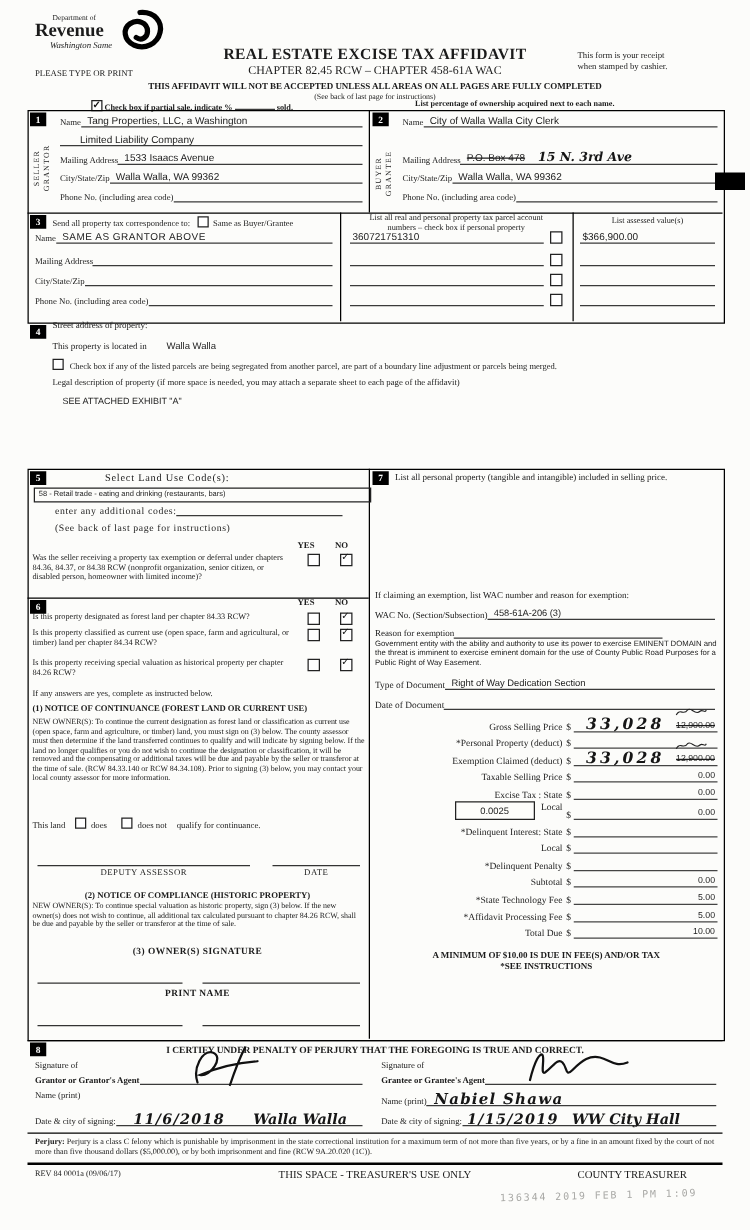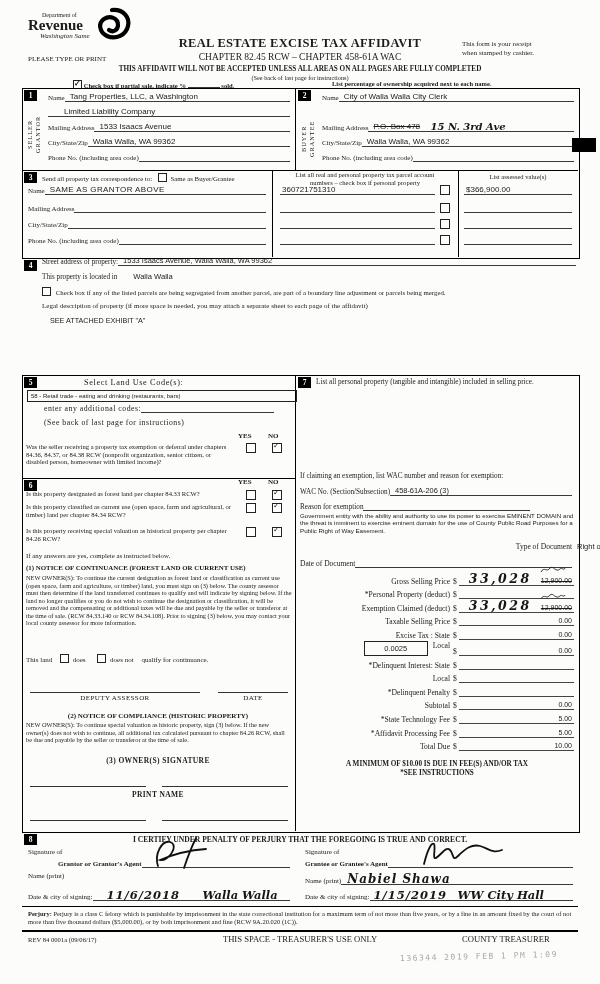--- a/index.html
+++ b/index.html
@@ -206,23 +206,20 @@
   <div class="r flexrow" style="left:464px;top:219px;width:108px;">
       <span class="fill"></span>
     </div>
   <div class="r flexrow" style="left:464px;top:235px;width:108px;">
       <span class="fill"></span>
     </div>
 
   <div class="secnum" style="left:24px;top:260px;">4</div>
   <div class="r flexrow" style="left:42px;top:256px;width:534px;font-size:7.2px;">
     <span class="lbl">Street address of property:</span>
-    <span class="fill">
-        <span class="val" style="font-size:7.5px;">1533 Isaacs Avenue, Walla Walla, WA 99362</span>
-      </span>
   </div>
   <div class="r" style="left:42px;top:272px;font-size:7.2px;">
     <span>This property is located in</span>
     <span class="sans" style="font-size:7.6px;margin-left:14px;">Walla Walla</span>
   </div>
   <div class="r" style="left:42px;top:287px;width:534px;font-size:6.8px;">
     <span class="cb sm" style="margin-right:3px;"></span>
     <span>Check box if any of the listed parcels are being segregated from another parcel, are part of a boundary line adjustment or parcels being merged.</span>
   </div>
   <div class="r" style="left:42px;top:302px;width:534px;font-size:7px;">Legal description of property (if more space is needed, you may attach a separate sheet to each page of the affidavit)</div>
@@ -299,21 +296,21 @@
     <span class="lbl">WAC No. (Section/Subsection)</span>
     <span class="fill">
         <span class="val" style="font-size:7.4px;">458-61A-206 (3)</span>
       </span>
   </div>
   <div class="r flexrow" style="left:300px;top:501px;width:230px;font-size:7.2px;">
     <span class="lbl">Reason for exemption</span>
     <span class="fill"></span>
   </div>
   <div class="r sans" style="left:300px;top:512px;width:274px;font-size:6.2px;line-height:7.4px;">Government entity with the ability and authority to use its power to exercise EMINENT DOMAIN and the threat is imminent to exercise eminent domain for the use of County Public Road Purposes for a Public Right of Way Easement.</div>
-  <div class="r flexrow" style="left:300px;top:542px;width:272px;font-size:7.5px;flex-direction:column;">
+  <div class="r flexrow" style="left:300px;top:542px;width:272px;font-size:7.5px;">
     <span class="lbl">Type of Document</span>
     <span class="fill">
         <span class="val" style="font-size:7.5px;">Right of Way Dedication Section</span>
       </span>
   </div>
   <div class="r flexrow" style="left:300px;top:558px;width:272px;font-size:7.5px;">
     <span class="lbl">Date of Document</span>
     <span class="fill"></span>
   </div>
 
@@ -416,21 +413,21 @@
   </div>
   <div class="r b ctr" style="left:300px;top:760px;width:274px;font-size:7.2px;">A MINIMUM OF $10.00 IS DUE IN FEE(S) AND/OR TAX</div>
   <div class="r b ctr" style="left:300px;top:769px;width:274px;font-size:7.2px;">*SEE INSTRUCTIONS</div>
 
   <div class="r" style="left:22px;top:832px;width:556px;border-top:1.6px solid #000;"></div>
   <div class="secnum" style="left:24px;top:834px;">8</div>
   <div class="r b ctr" style="left:40px;top:835px;width:520px;font-size:7.6px;">I CERTIFY UNDER PENALTY OF PERJURY THAT THE FOREGOING IS TRUE AND CORRECT.</div>
 
   <div class="r" style="left:28px;top:848px;font-size:7px;">Signature of</div>
   <div class="r flexrow" style="left:28px;top:857px;width:262px;">
-    <span class="lbl b" style="font-size:7px;margin-left:30px;">Grantor or Grantor's Agent</span>
+    <span class="lbl b" style="font-size:7px;">Grantor or Grantor's Agent</span>
     <span class="fill" style="height:10px;"></span>
   </div>
   <div class="r" style="left:140px;top:836px;">
     <svg width="110" height="34" viewBox="0 0 110 34">
       <path d="M18 30 C14 18 22 4 30 6 C40 9 28 26 20 24 C34 18 52 14 66 13 M56 2 C50 14 46 26 44 32" fill="none" stroke="#111" stroke-width="1.8" stroke-linecap="round"></path>
     </svg>
   </div>
   <div class="r flexrow" style="left:28px;top:872px;width:262px;">
     <span class="lbl" style="font-size:7px;">Name (print)</span>
   </div>

